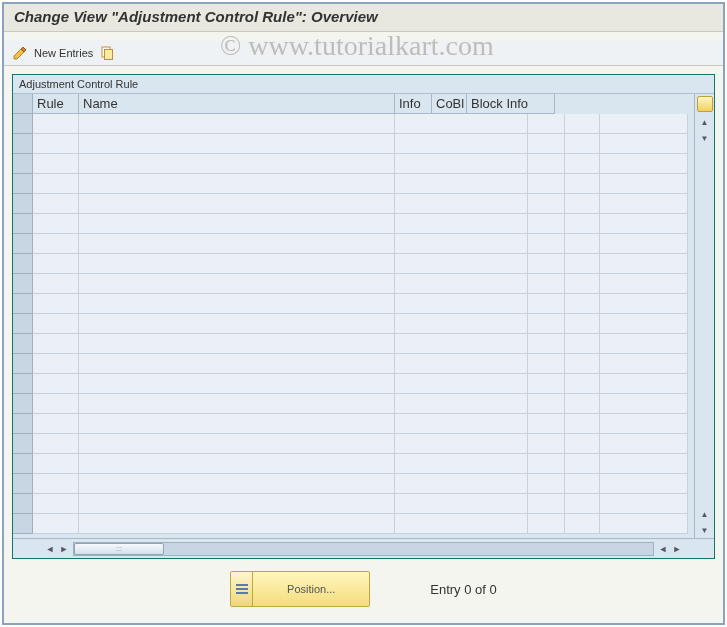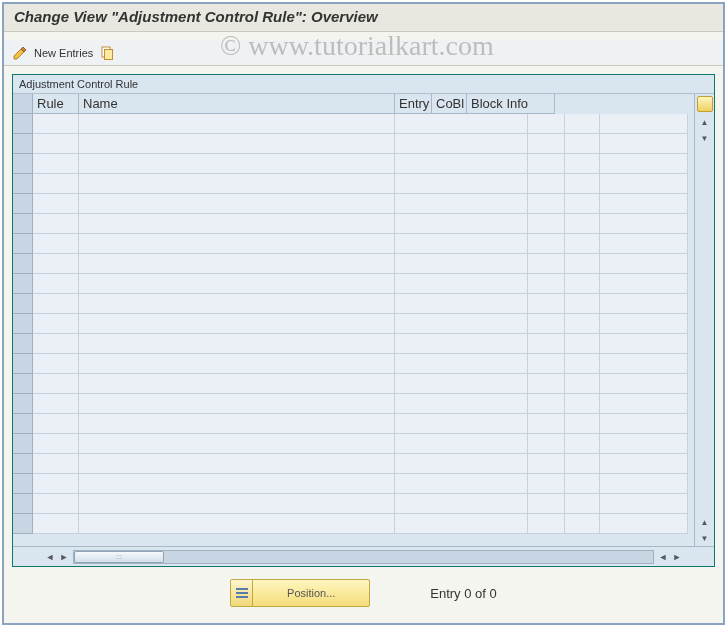--- a/index.html
+++ b/index.html
@@ -207,21 +207,21 @@
     .bottom-bar {
       padding: 12px 0 8px 0;
       display: flex;
       align-items: center;
       justify-content: center;
       gap: 60px;
     }
     .position-btn {
       display: flex;
       align-items: center;
-      height: 28px;
+      height: 36px;
       width: 140px;
       background: linear-gradient(#fff6c0, #f5dd7a);
       border: 1px solid #c0a840;
       border-radius: 2px;
       cursor: pointer;
       overflow: hidden;
     }
     .position-btn .icon {
       width: 22px;
       height: 100%;
@@ -280,21 +280,21 @@
   <div class="content-area">
     <div class="grid-container">
       <div class="grid-title">Adjustment Control Rule</div>
 
       <div class="grid-wrapper">
         <div class="grid-table-area">
           <div class="grid-header">
             <div class="cell row-selector"></div>
             <div class="cell col-rule">Rule</div>
             <div class="cell col-name">Name</div>
-            <div class="cell col-stcm">Entry</div>
+            <div class="cell col-stcm">Info</div>
             <div class="cell col-cobl">CoBl</div>
             <div class="cell col-block">Block Info</div>
           </div>
           <div class="grid-body" id="grid-body">
               <div class="grid-row">
                 <div class="cell row-selector"></div>
                 <div class="cell col-rule"></div>
                 <div class="cell col-name"></div>
                 <div class="cell col-lang"></div>
                 <div class="cell col-stcm"></div>

